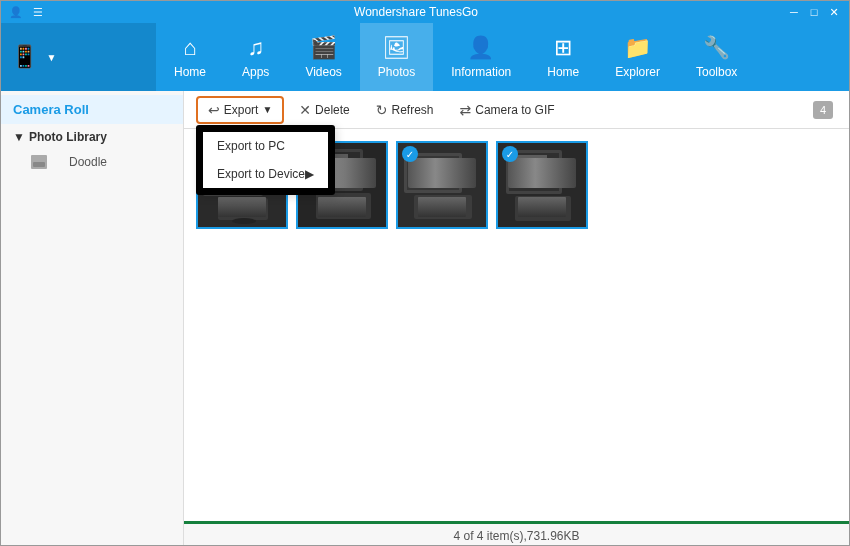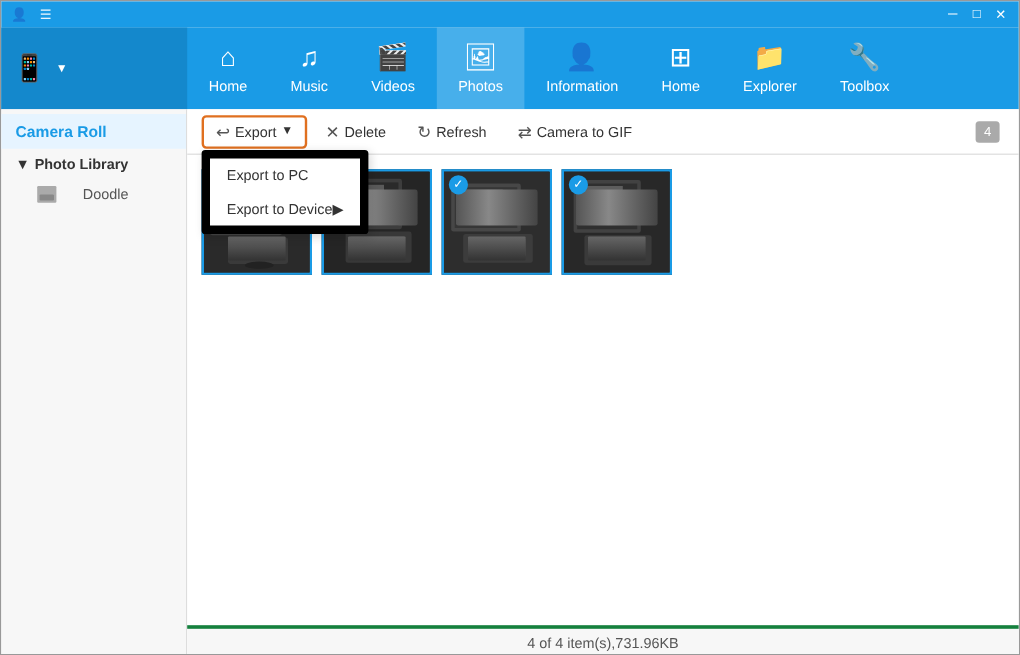--- a/index.html
+++ b/index.html
@@ -101,21 +101,21 @@
     }
 
     
     .main-layout {
       display: flex;
       height: calc(546px - 22px - 68px);
     }
 
     
     .sidebar {
-      width: 155px;
+      width: 183px;
       background: #f7f7f7;
       border-right: 1px solid #ddd;
       flex-shrink: 0;
       padding-top: 4px;
     }
     .sidebar-item {
       padding: 7px 12px;
       cursor: pointer;
       font-size: 12px;
       color: #333;
@@ -333,40 +333,41 @@
     }
   </style>
 </head>
 <body>
 
 <div class="title-bar">
   <div class="title-bar-left">
     <span class="win-ctrl">👤</span>
     <span class="win-ctrl">☰</span>
   </div>
+  <div class="title-bar-title">Wondershare TunesGo</div>
   <div class="title-bar-controls">
     <span class="win-ctrl">─</span>
     <span class="win-ctrl">□</span>
     <span class="win-ctrl">✕</span>
   </div>
 </div>
 
 <div class="nav-bar">
   <div class="device-info">
     <div class="device-icon">📱</div>
     <div class="device-arrow">▼</div>
   </div>
   <div class="nav-items">
     <div class="nav-item">
       <span class="nav-icon">⌂</span>
       <span>Home</span>
     </div>
     <div class="nav-item">
       <span class="nav-icon">♫</span>
-      <span>Music</span>
+      <span>Apps</span>
     </div>
     <div class="nav-item">
       <span class="nav-icon">🎬</span>
       <span>Videos</span>
     </div>
     <div class="nav-item active">
       <span class="nav-icon">🖼</span>
       <span>Photos</span>
     </div>
     <div class="nav-item">

